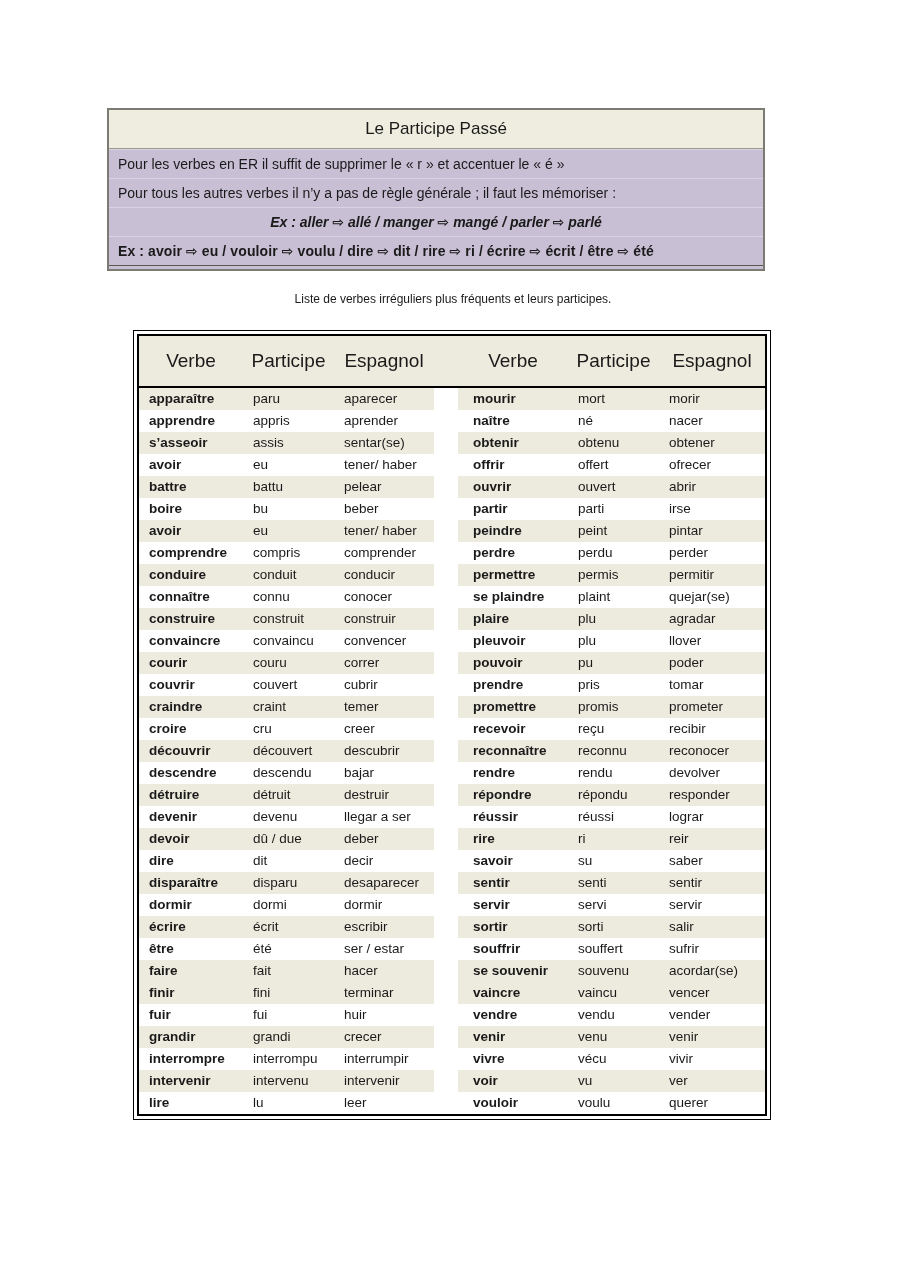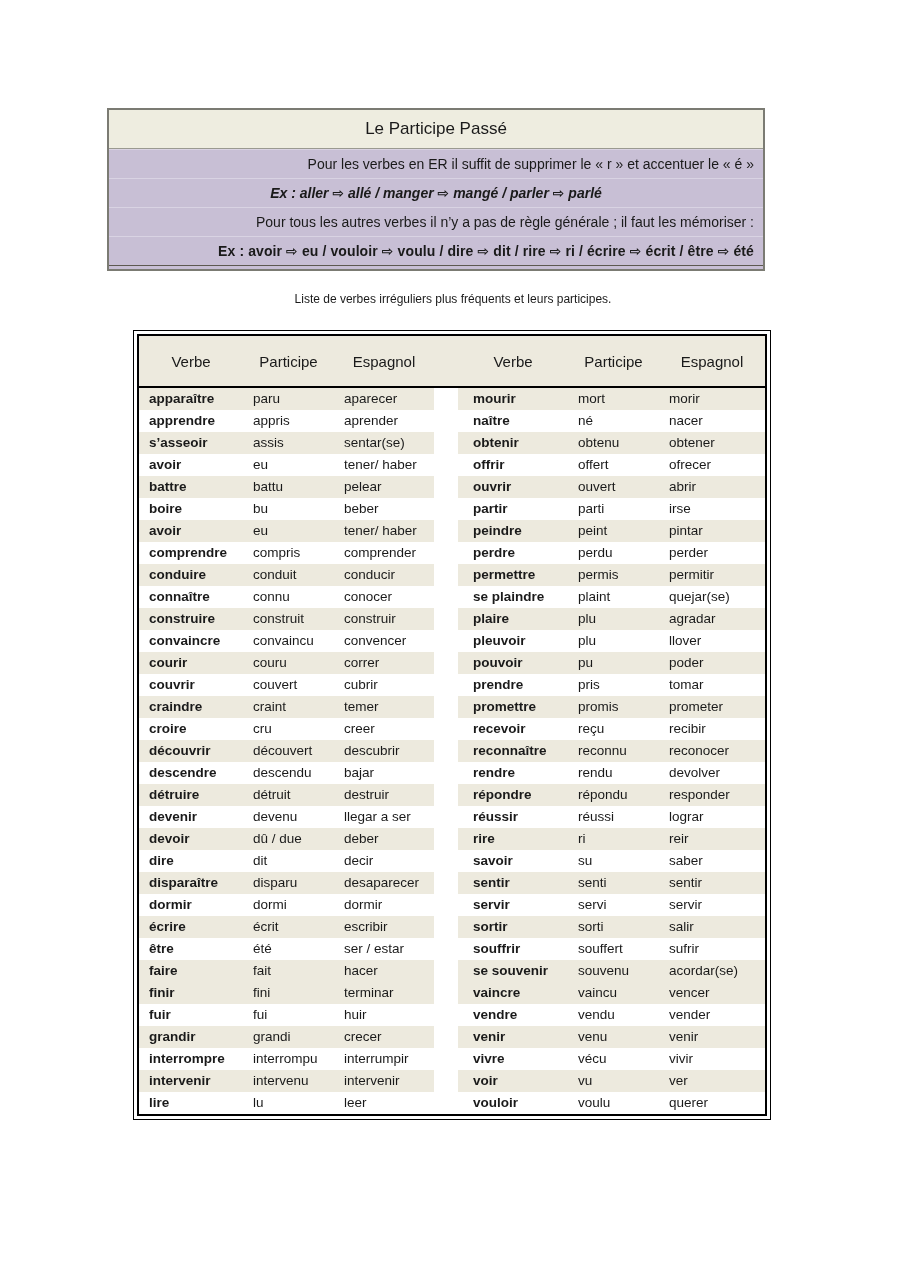--- a/index.html
+++ b/index.html
@@ -11,21 +11,21 @@
   
   .header-box{
     position:absolute;left:107px;top:108px;width:658px;
     box-sizing:border-box;border:2px solid #7b7b73;background:#c8bfd5;
   }
   .box-title{
     background:#eeede0;height:38px;line-height:38px;text-align:center;
     font-size:17px;border-bottom:1px solid #9a9a90;
   }
   .hb-row{
-    padding:4px 9px;font-size:14px;line-height:20px;border-top:1px solid #d9d3e3;text-align:right;
+    padding:4px 9px;font-size:14px;line-height:20px;border-top:1px solid #d9d3e3;
   }
   .hb-row:first-child{border-top:none;}
   .hb-center{text-align:center;font-weight:bold;font-style:italic;}
   .hb-bold{font-weight:bold;letter-spacing:.1px;}
   .hb-last{border-bottom:1px solid #5d5951;}
   .hb-strip{height:3px;background:#c8bfd5;}
 
   
   .subtitle{
     position:absolute;left:0;top:292px;width:906px;text-align:center;
@@ -37,43 +37,43 @@
     position:absolute;left:133px;top:330px;width:638px;
     box-sizing:border-box;border:1px solid #000;padding:3px;background:#fff;
   }
   .table-inner{border:2px solid #000;}
   .thead,.trow{
     display:grid;
     grid-template-columns:104px 91px 100px 24px 110px 91px 1fr;
   }
   .thead{
     background:#edeade;height:50px;align-items:center;
-    border-bottom:2px solid #000;font-size:15px;
+    border-bottom:2px solid #000;font-size:19px;
   }
   .hcell{text-align:center;}
   .trow{height:22px;align-items:center;background:#fff;}
   .tcell{
     font-size:13.5px;line-height:22px;padding-left:10px;
     white-space:nowrap;overflow:hidden;
   }
   .tcell.verb{font-weight:bold;}
   .tcell.verb:nth-child(5){padding-left:15px;}
   .tcell.stripe{background:#edeade;}
   .tcell.gutter{padding:0;background:#fff;}
 </style>
 </head>
 <body>
 
 <div class="page">
 
   <div class="header-box">
     <div class="box-title">Le Participe Passé</div>
     <div class="hb-row">Pour les verbes en ER il suffit de supprimer le « r » et accentuer le « é »</div>
+    <div class="hb-row">Pour tous les autres verbes il n’y a pas de règle générale ; il faut les mémoriser :</div>
     <div class="hb-row hb-center">Ex : aller ⇨ allé / manger ⇨ mangé / parler ⇨ parlé</div>
-    <div class="hb-row">Pour tous les autres verbes il n’y a pas de règle générale ; il faut les mémoriser :</div>
     <div class="hb-row hb-bold hb-last">Ex : avoir ⇨ eu / vouloir ⇨ voulu / dire ⇨ dit / rire ⇨ ri / écrire ⇨ écrit / être ⇨ été</div>
     <div class="hb-strip"></div>
   </div>
 
   <div class="subtitle">Liste de verbes irréguliers plus fréquents et leurs participes.</div>
 
   <div class="table-outer">
     <div class="table-inner">
       <div class="thead">
         <div class="hcell">Verbe</div>

